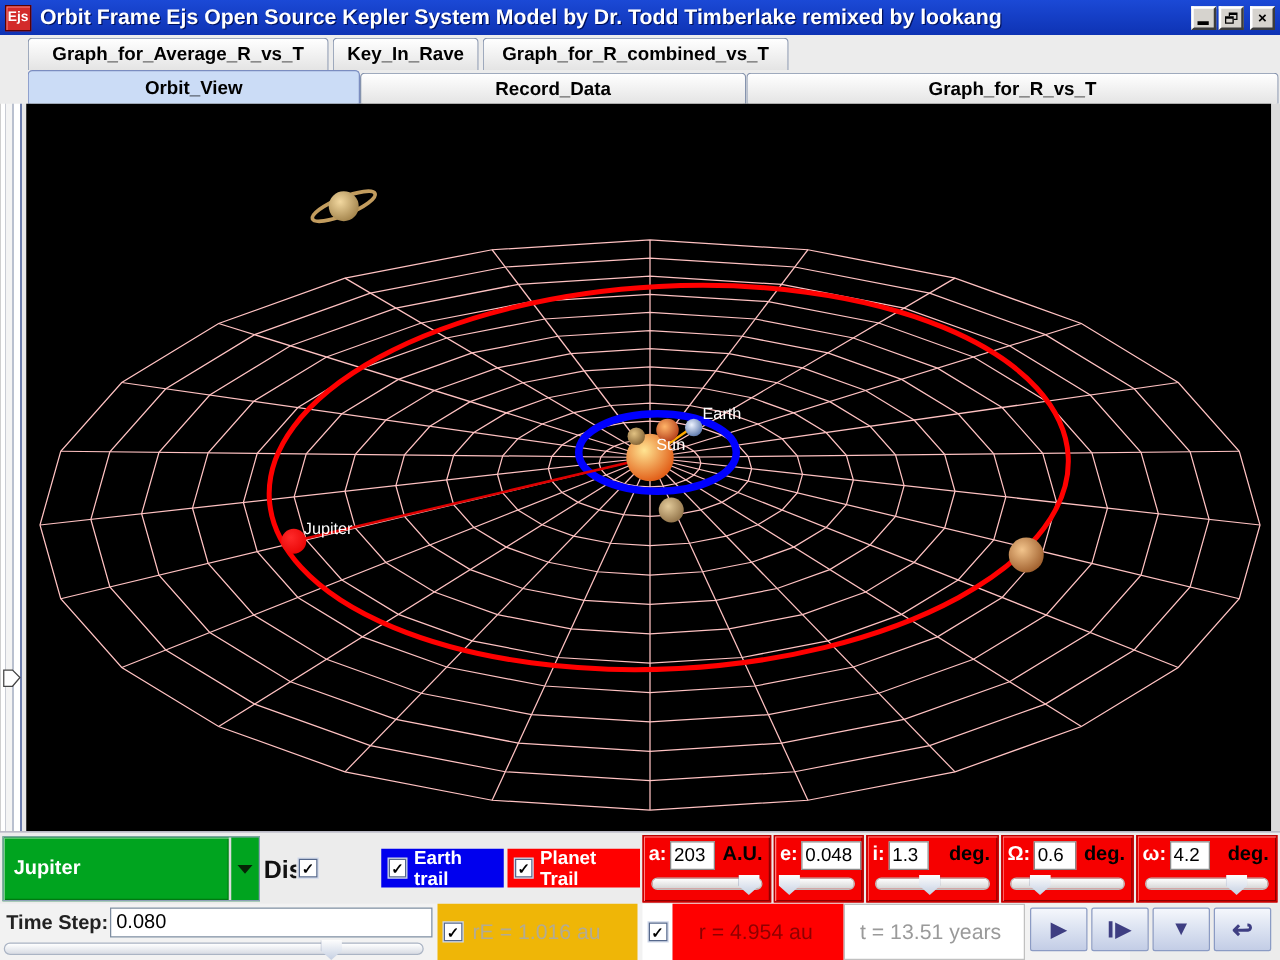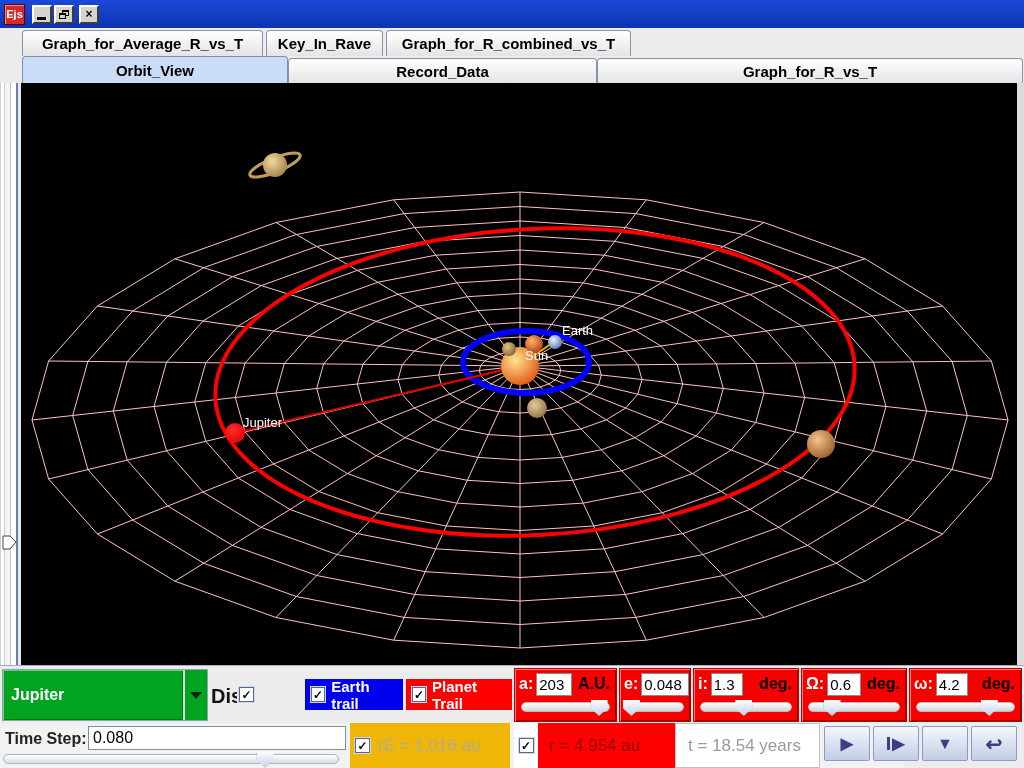--- a/index.html
+++ b/index.html
@@ -101,38 +101,39 @@
   .ts-field { position:absolute; left:88px; top:3px; width:258px; height:24px;
     background:#fff; border:1px solid #7d8da0; font-size:16px; color:#000; padding:0 4px;
     font-family:"Liberation Sans",sans-serif; }
   .ts-track { position:absolute; left:3px; top:31px; width:336px; height:10px;
     background:linear-gradient(to bottom,#ffffff,#d8dce4); border:1px solid #aab4c4; border-radius:5px; }
   .readout { position:absolute; display:flex; align-items:center; font-size:17px; }
   .re-panel { left:350px; top:0; width:160px; height:45px; background:#efb607; gap:8px; padding-left:5px; }
   .re-text { color:#b3ab93; }
   .r-check-wrap { position:absolute; left:514px; top:0; width:24px; height:45px; background:#fff;
     display:flex; align-items:center; justify-content:center; }
-  .r-panel { left:538px; top:0; width:137px; height:45px; background:#ff0000; padding-left:11px; }
+  .r-panel { left:538px; top:0; width:137px; height:45px; background:#ff0000; padding-left:21px; }
   .r-text { color:#8e0000; }
   .t-panel { left:675px; top:0; width:145px; height:45px; background:#fff;
     border:1px solid #c0c0c0; padding-left:12px; }
   .t-text { color:#9a9a9a; }
   .playbtns { position:absolute; left:824px; top:3px; display:flex; gap:3px; }
   .pbtn { width:46px; height:35px; background:linear-gradient(to bottom,#f5f7fc 0%,#dde4f2 45%,#c3cde6 100%);
     border:1px solid #8b9bc4; border-radius:2px; display:flex; align-items:center;
     justify-content:center; color:#3e3e82; font-size:16px; font-weight:bold; gap:2px; }
   .step-bar { width:3px; height:13px; background:#3e3e82; }
 </style>
 </head>
 <body>
 
 <div class="window">
 
   <div class="titlebar">
     <div class="ejs-icon">Ejs</div>
+    <div class="title-text">Orbit Frame Ejs Open Source Kepler System Model by Dr. Todd Timberlake remixed by lookang</div>
     <div class="winbtns">
       <div class="winbtn">
           <span class="min-glyph"></span>
         </div>
       <div class="winbtn">
         <span class="restore-glyph">
             <span class="r1"></span>
             <span class="r2"></span>
           </span>
       </div>
@@ -346,21 +347,21 @@
     </div>
     <div class="r-check-wrap">
       <span class="cb">
           <span>✓</span>
         </span>
     </div>
     <div class="readout r-panel">
       <span class="r-text">r = 4.954 au</span>
     </div>
     <div class="readout t-panel">
-      <span class="t-text">t = 18.54 years</span>
+      <span class="t-text">t = 13.51 years</span>
     </div>
 
     <div class="playbtns">
       <div class="pbtn">
           <span>▶</span>
         </div>
       <div class="pbtn">
           <span class="step-bar"></span>
           <span>▶</span>
         </div>

